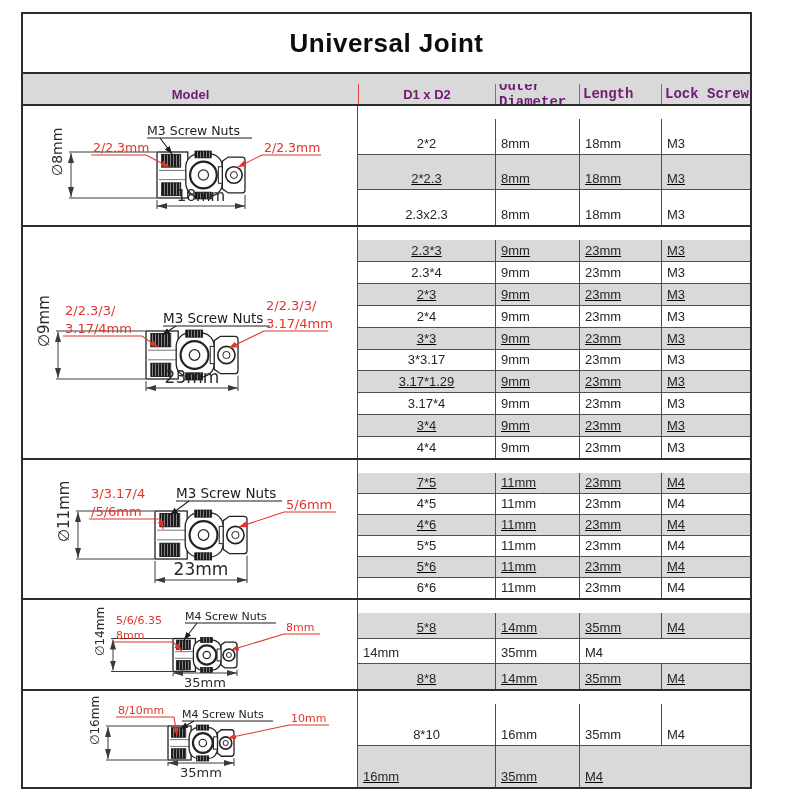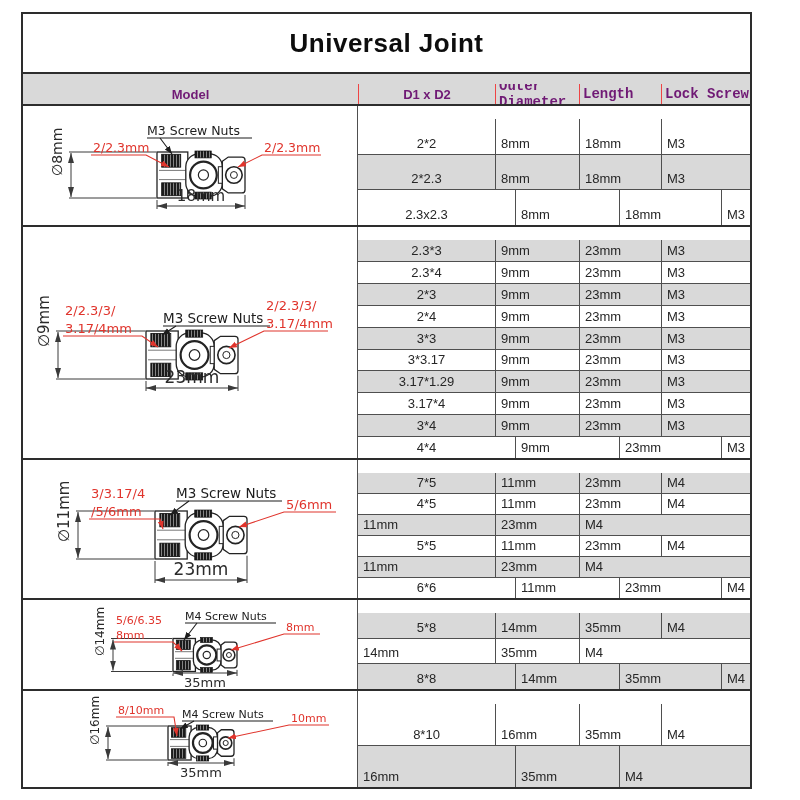--- a/index.html
+++ b/index.html
@@ -13,22 +13,22 @@
   .hc { display:flex; align-items:center; color:#701a75; overflow:hidden;margin-top:10px; }
   .hc + .hc { border-left:1px solid #ef4444; }
   .hc.sans { justify-content:center; font-weight:bold; font-size:13px; }
   .hc.mono { font-family:"Liberation Mono",monospace; font-weight:bold; font-size:14px; padding-left:3px; }
   .section { display:grid; grid-template-columns:335px 1fr; border-bottom:2px solid #2d2d2d; background:#fff; }
   .section:last-child { border-bottom:none; }
   .model-cell { position:relative; border-right:1px solid #4f4f4f; background:#fff; }
   .model-cell svg { position:absolute; left:0; top:0; }
   .rows { display:flex; flex-direction:column;margin-top:13px; }
   .t-row { flex:1; display:grid; grid-template-columns:137px 84px 82px 1fr; border-bottom:1px solid #4f4f4f; background:#fff; }
-  .t-row:last-child { border-bottom:none;gap:20px; }
-  .t-row.alt { background:#d9d9d9; }
+  .t-row:last-child { border-bottom:none; }
+  .t-row.alt { background:#d9d9d9;text-decoration:underline; }
   .cell { display:flex; align-items:flex-end; padding:0 0 3px 5px; font-size:13px; color:#262626; overflow:hidden; }
   .cell + .cell { border-left:1px solid #4f4f4f; }
   .cell.model { justify-content:center; padding-left:0; }
   .dtx { font-family:"DejaVu Sans",sans-serif; fill:#1c1c1c; }
   .rtx { font-family:"DejaVu Sans",sans-serif; fill:#e0342c; }
   .dimtx { font-family:"DejaVu Sans",sans-serif; fill:#2a2a2a; }
 </style>
 </head>
 <body>
 
@@ -254,31 +254,33 @@
       <div class="cell">23mm</div>
       <div class="cell">M4</div>
     </div>
             <div class="t-row">
       <div class="cell model">4*5</div>
       <div class="cell">11mm</div>
       <div class="cell">23mm</div>
       <div class="cell">M4</div>
     </div>
             <div class="t-row alt">
+      <div class="cell model">4*6</div>
       <div class="cell">11mm</div>
       <div class="cell">23mm</div>
       <div class="cell">M4</div>
     </div>
             <div class="t-row">
       <div class="cell model">5*5</div>
       <div class="cell">11mm</div>
       <div class="cell">23mm</div>
       <div class="cell">M4</div>
     </div>
             <div class="t-row alt">
+      <div class="cell model">5*6</div>
       <div class="cell">11mm</div>
       <div class="cell">23mm</div>
       <div class="cell">M4</div>
     </div>
             <div class="t-row">
       <div class="cell model">6*6</div>
       <div class="cell">11mm</div>
       <div class="cell">23mm</div>
       <div class="cell">M4</div>
     </div>

